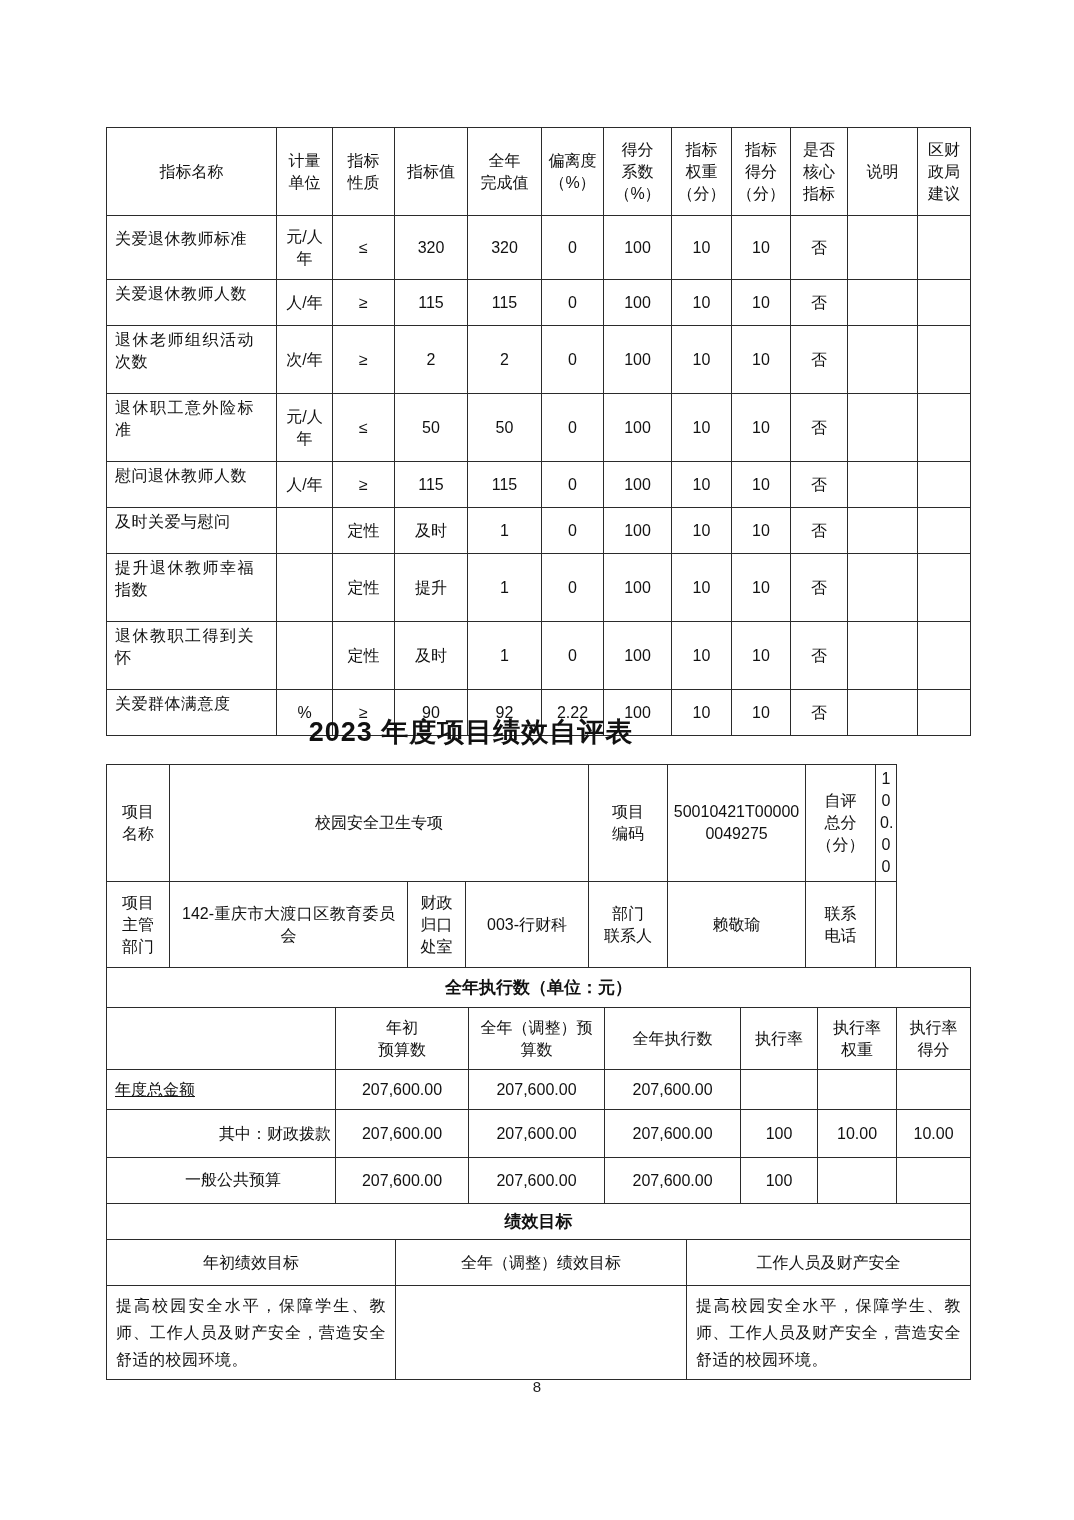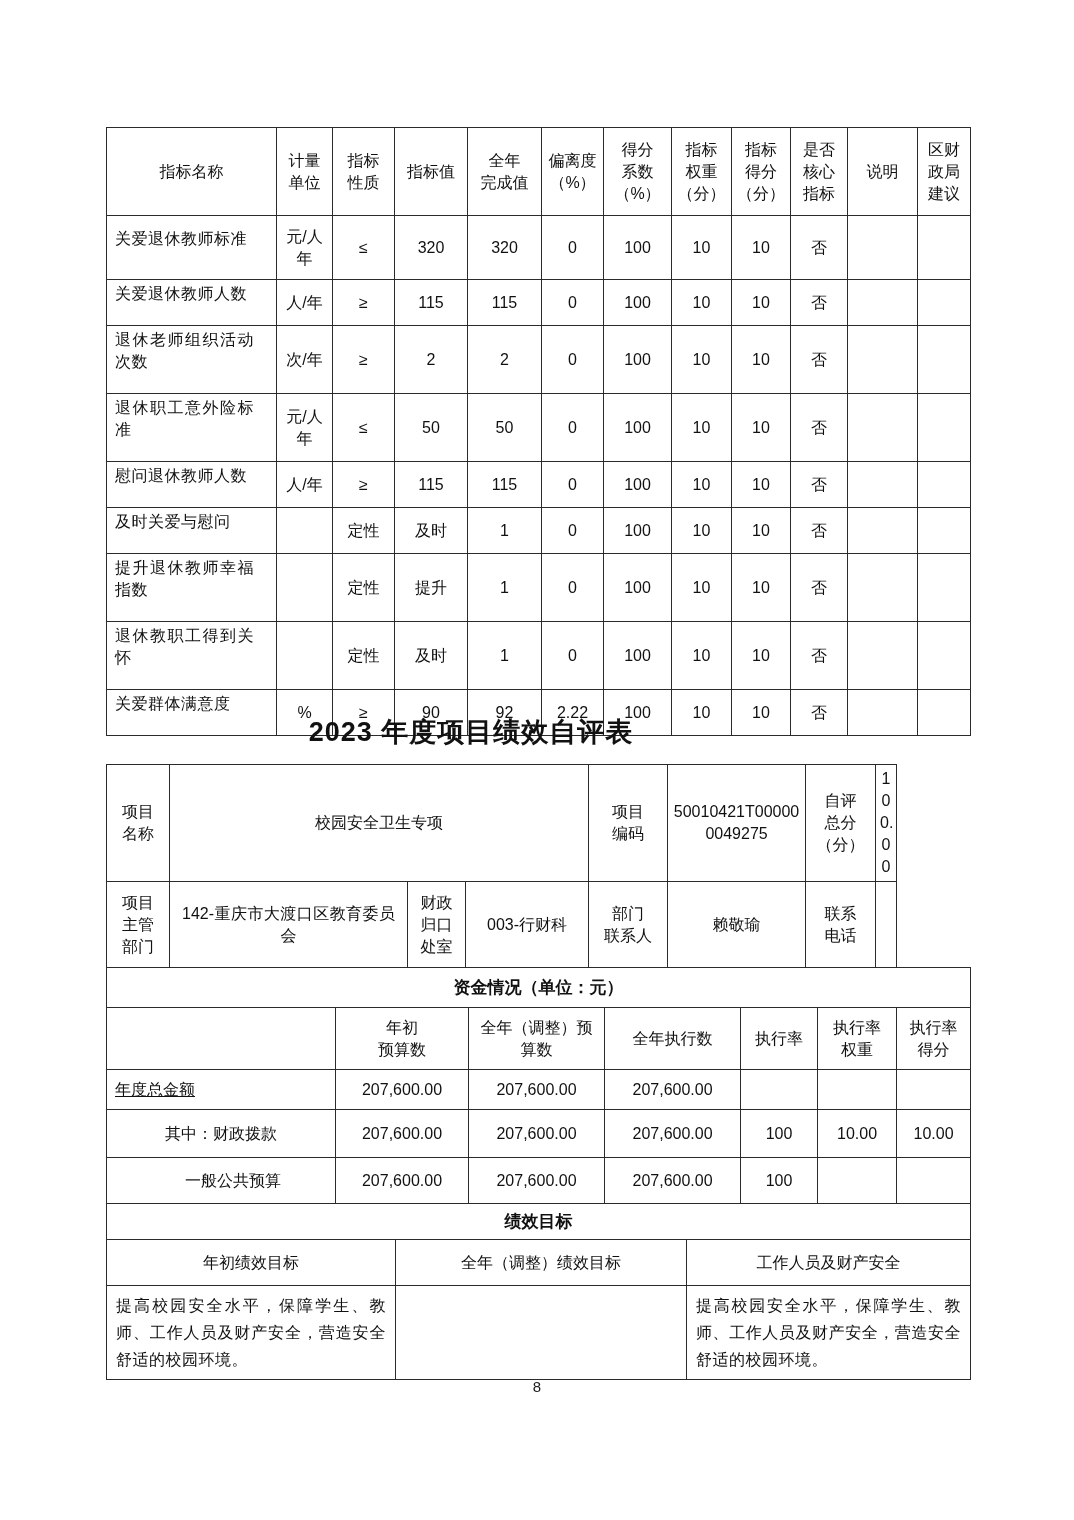--- a/index.html
+++ b/index.html
@@ -27,22 +27,22 @@
   
   .doc-title{
     position:absolute;left:0;top:714px;width:942px;text-align:center;
     font-size:27px;font-weight:bold;letter-spacing:1px;
   }
   
   .t2{position:absolute;left:106px;top:764px;}
   .t2 .dept-cell{text-align:justify;text-align-last:center;padding:3px 12px;}
   .sec-hdr{font-weight:bold;font-size:17px;}
   .lbl0{text-align:left;padding-left:8px;text-decoration:underline;}
-  .lbl1{text-align:center;}
-  .lbl2{text-align:left;padding-left:78px;}
+  .lbl1{text-align:right;}
+  .lbl2{text-align:left;padding-left:78px;font-family:Liberation Mono, monospace;}
   .goal-body{
     text-align:justify;vertical-align:top;letter-spacing:.5px;
     padding:6px 9px;line-height:27px;
   }
   .page-num{
     position:absolute;left:0;top:1378px;width:1074px;text-align:center;
     font-size:15px;color:#222;
   }
 </style>
 </head>
@@ -267,21 +267,21 @@
 处室</td>
       <td colspan="2">003-行财科</td>
       <td colspan="2">部门
 联系人</td>
       <td colspan="3">赖敬瑜</td>
       <td colspan="2">联系
 电话</td>
       <td></td>
     </tr>
     <tr class="rh40">
-      <td colspan="16" class="sec-hdr">资金情况（单位：元）</td>
+      <td colspan="16" class="sec-hdr">全年执行数（单位：元）</td>
     </tr>
     <tr class="rh62">
       <td colspan="2"></td>
       <td colspan="4">年初
 预算数</td>
       <td colspan="2">全年（调整）预
 算数</td>
       <td colspan="3">全年执行数</td>
       <td colspan="2">执行率</td>
       <td colspan="2">执行率

